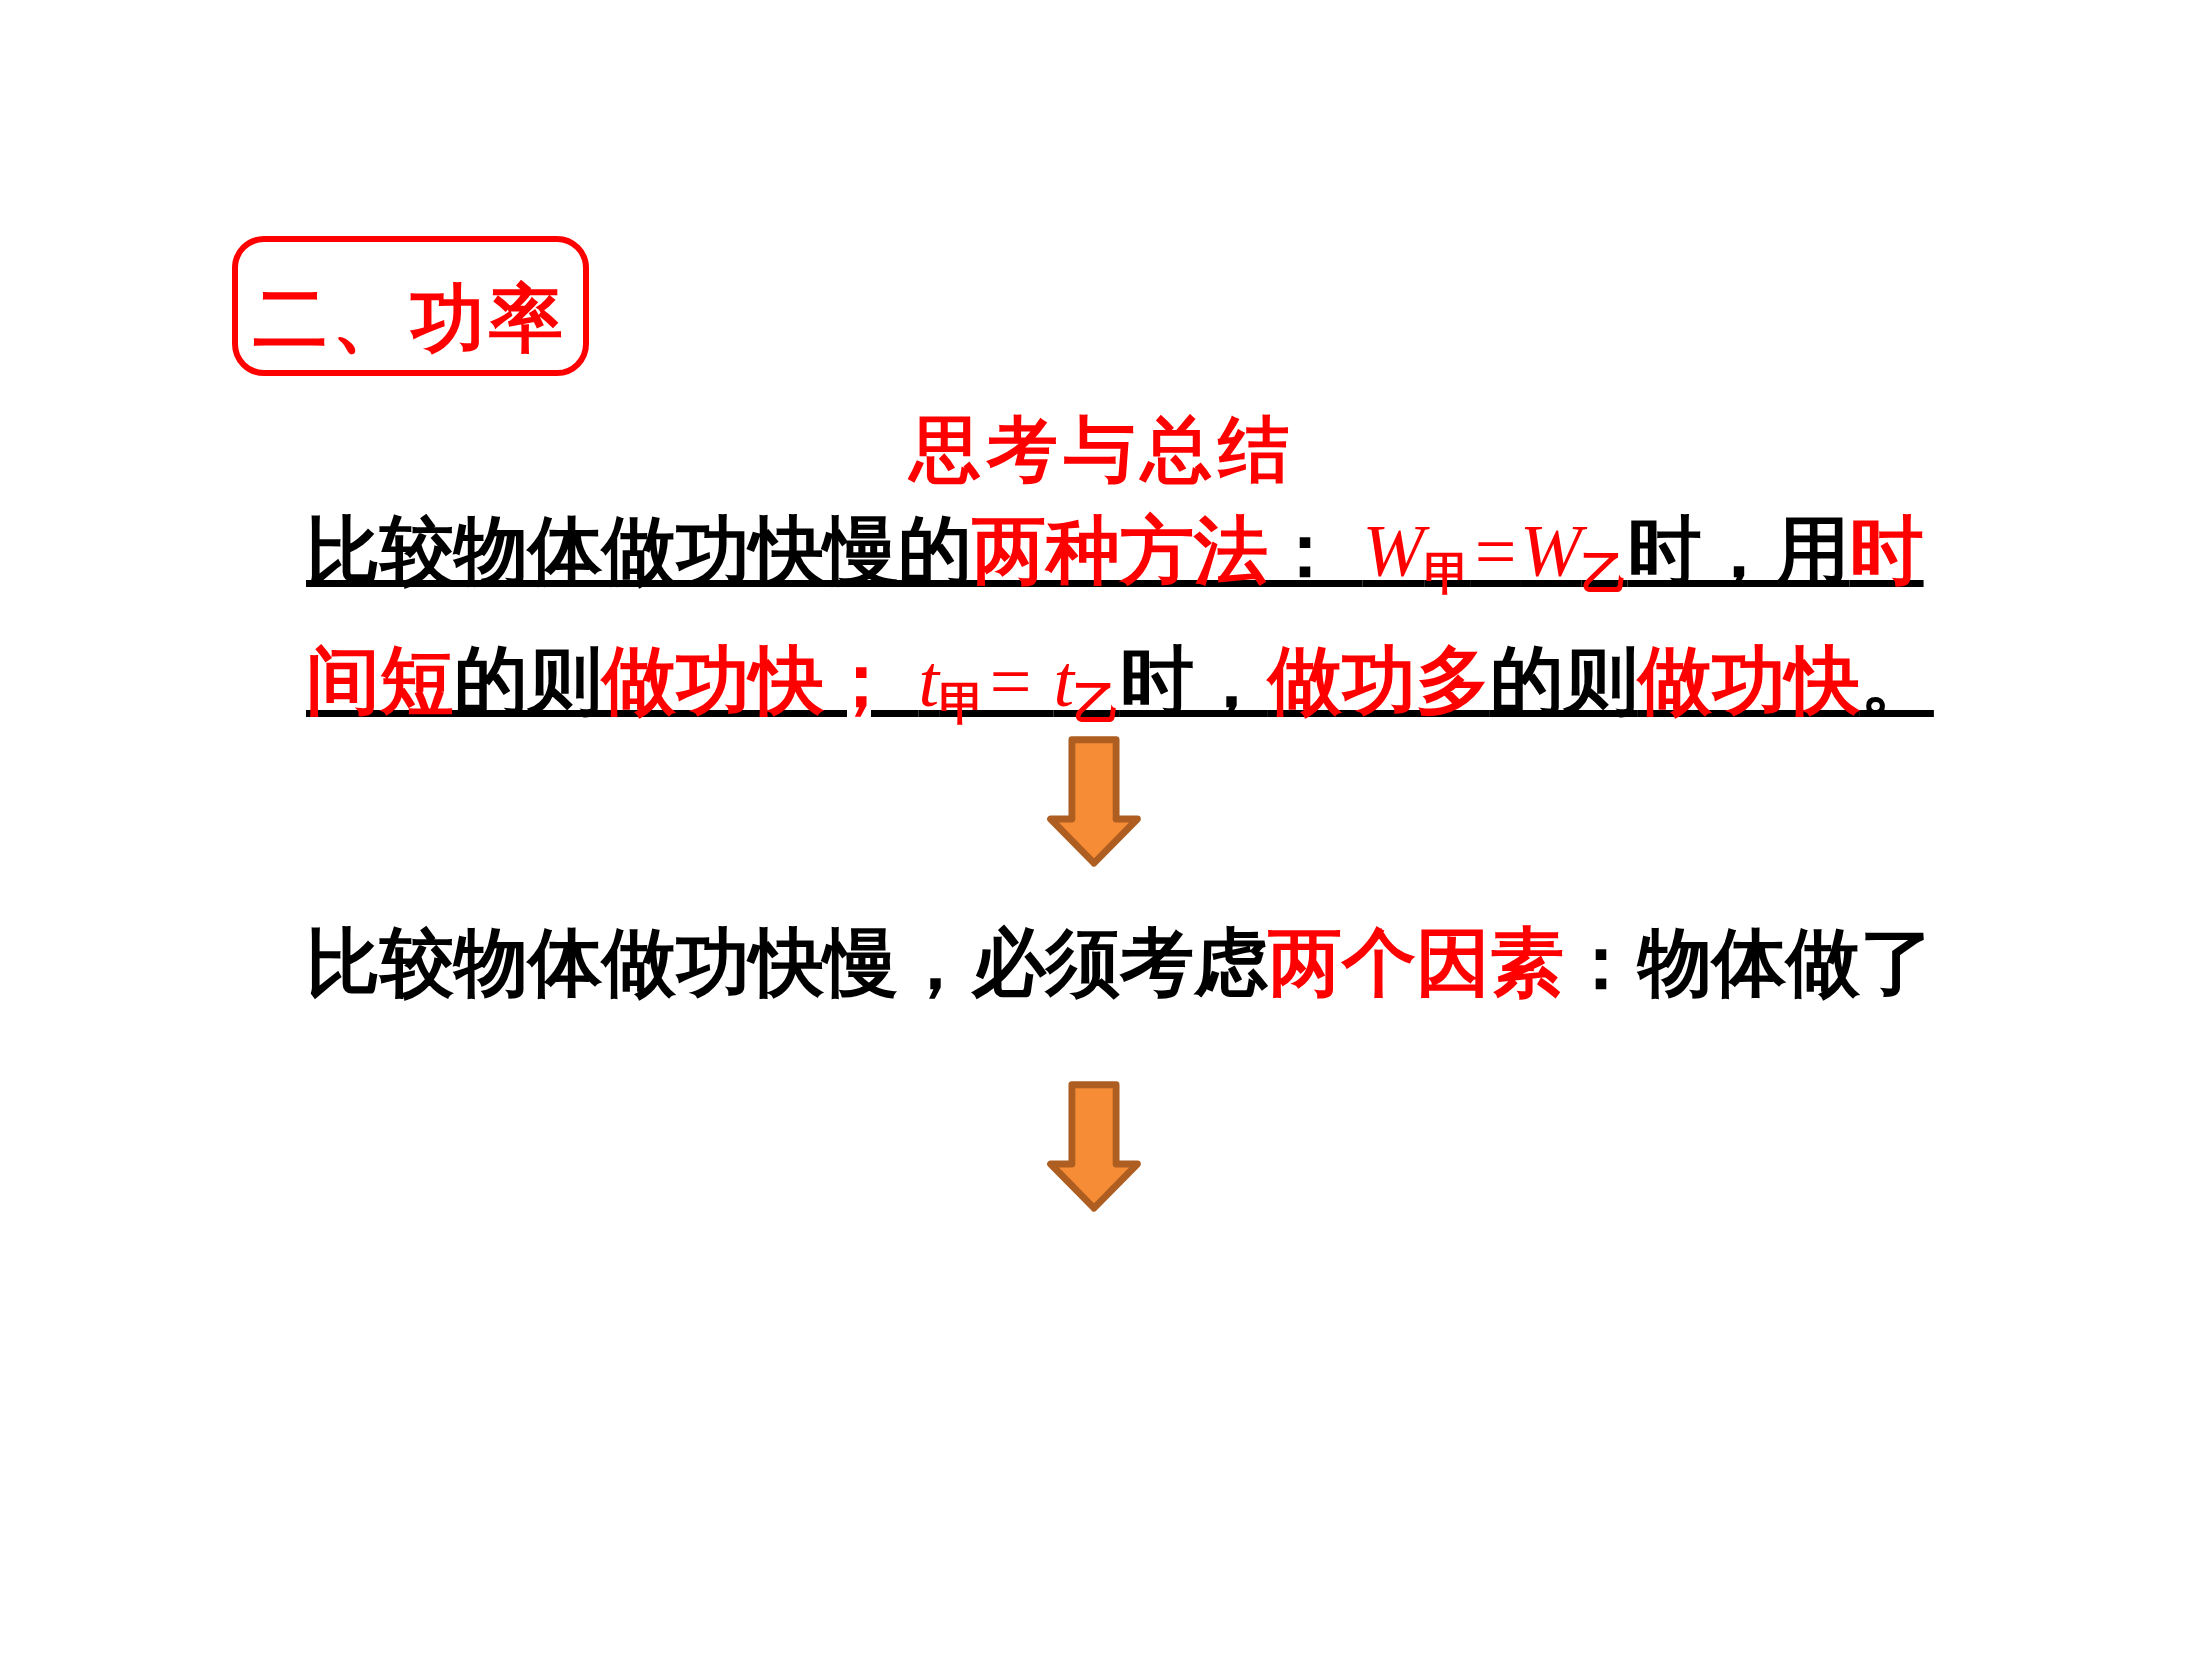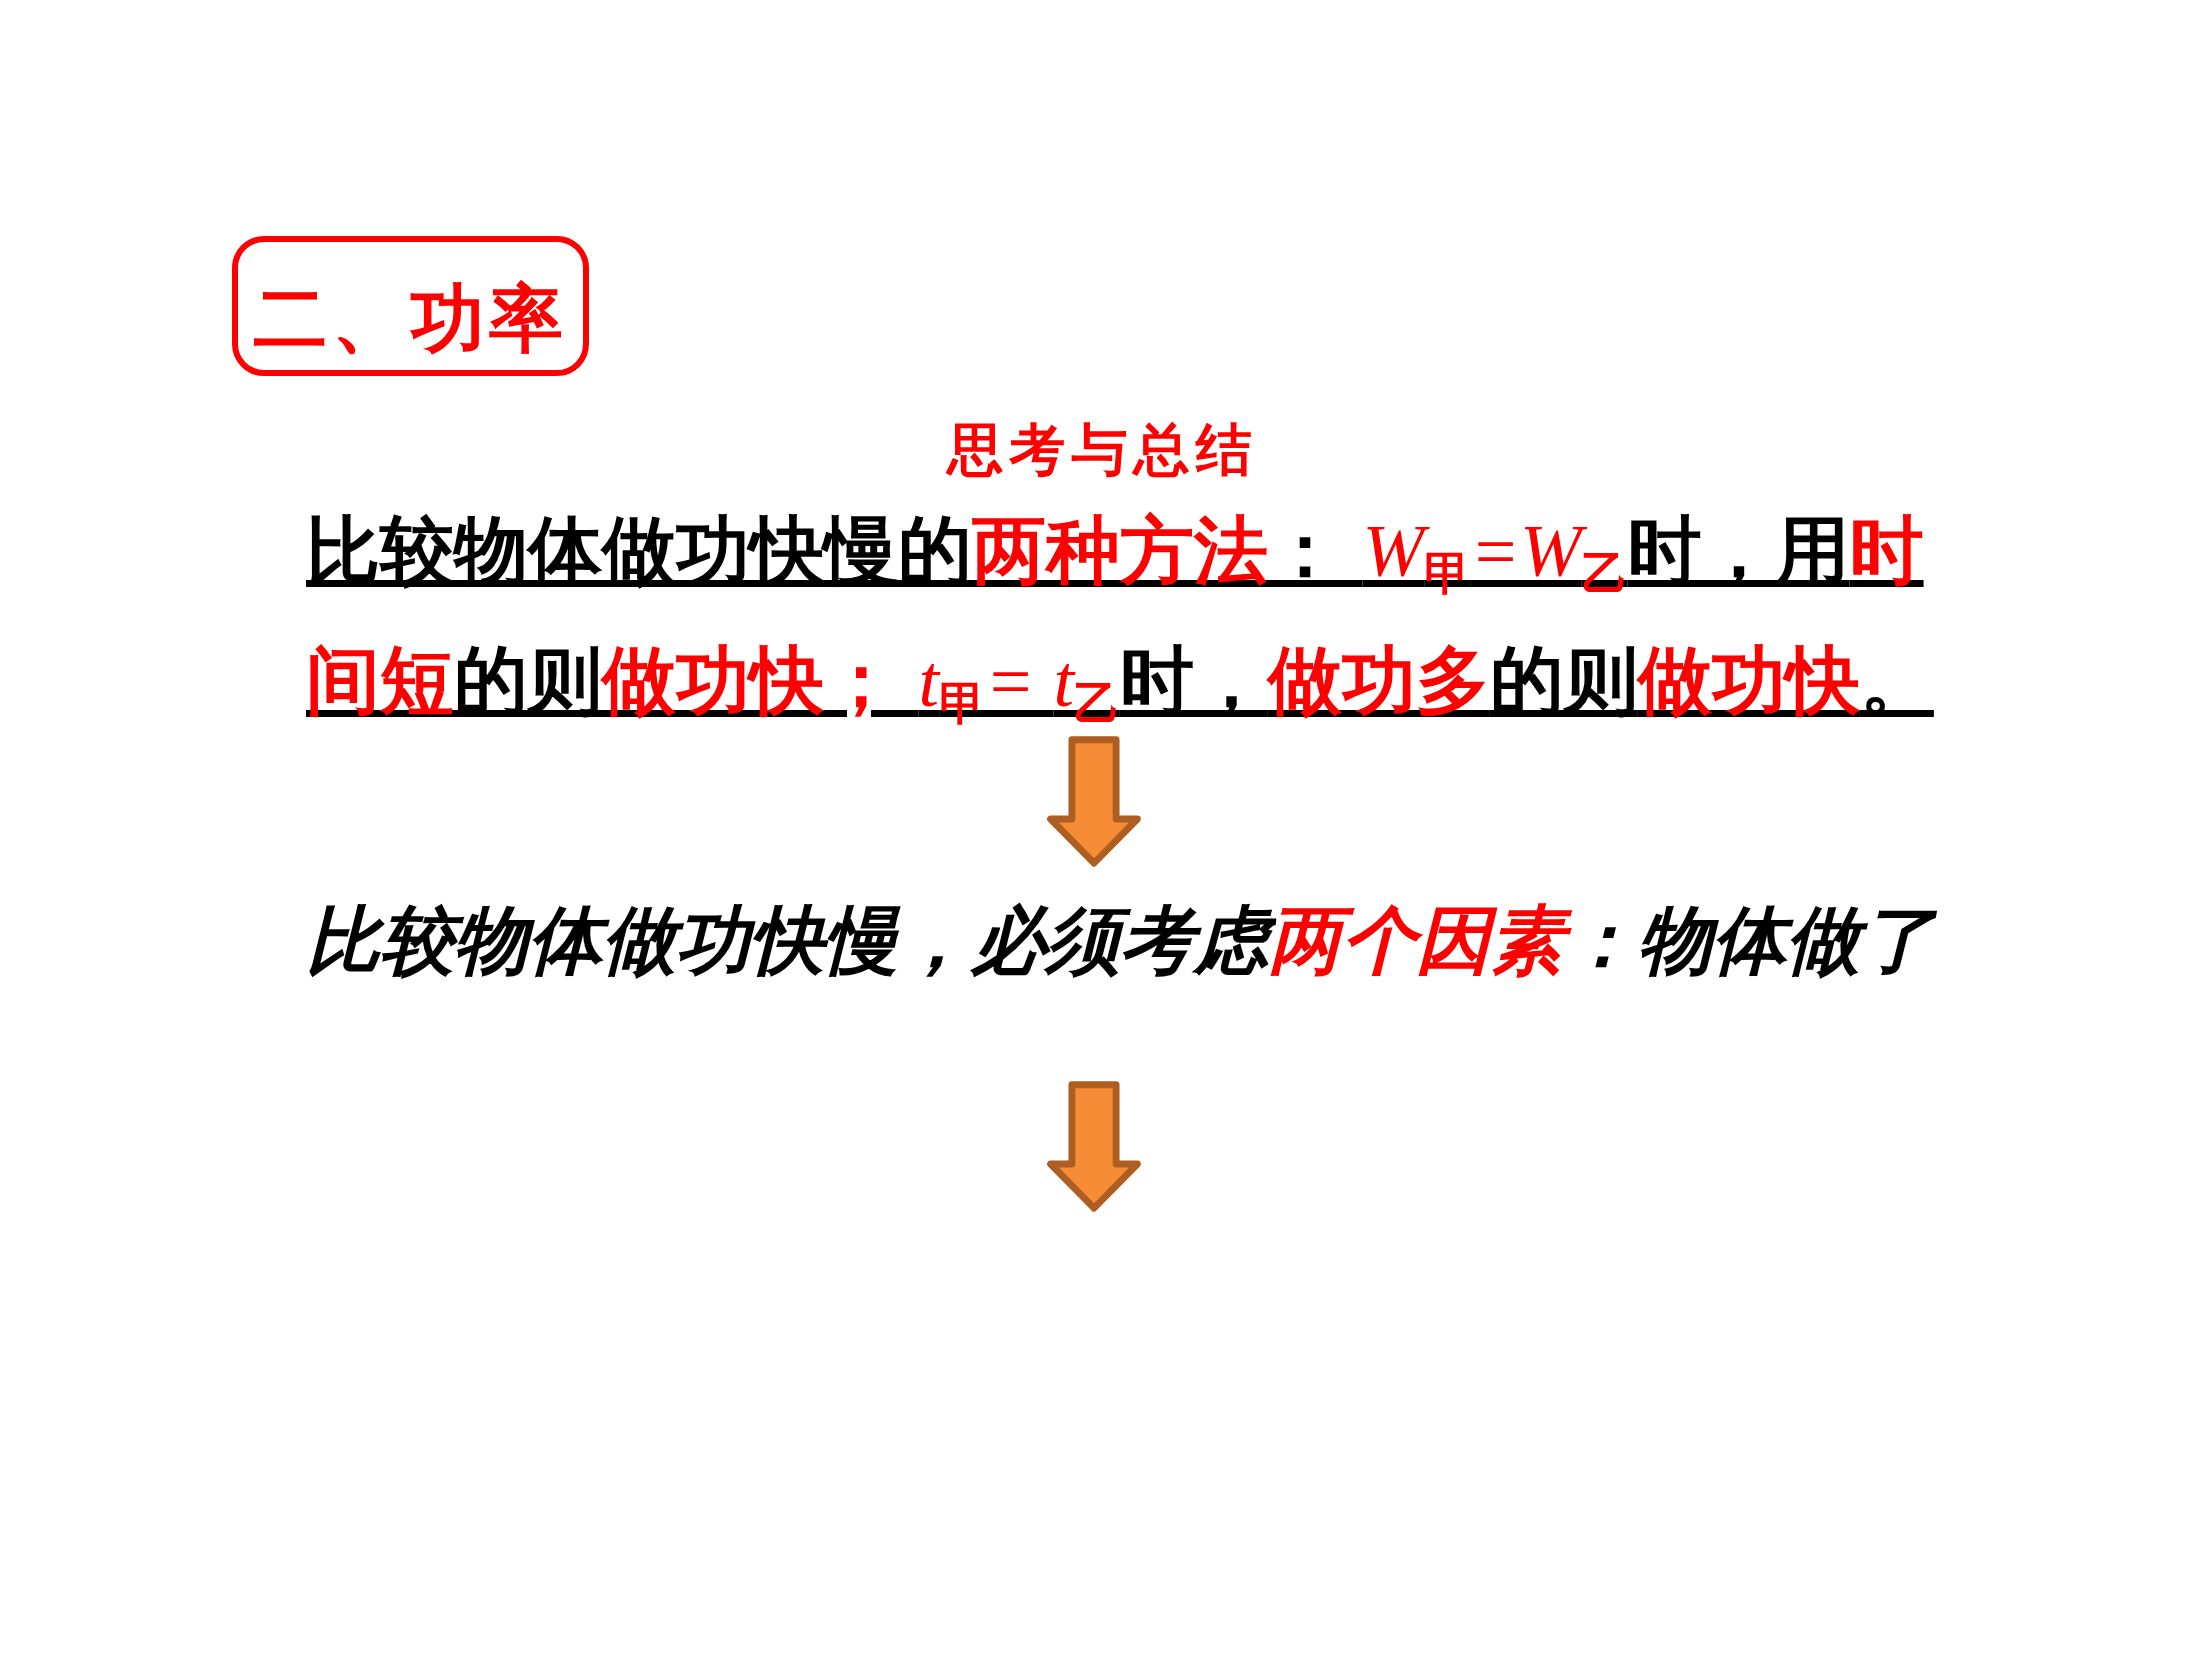--- a/index.html
+++ b/index.html
@@ -36,21 +36,21 @@
     white-space: pre;
   }
   .main-title {
     position: absolute;
     left: 0;
     top: 397px;
     width: 2205px;
     margin: 0;
     text-align: center;
     color: var(--red, #ff0000);
-    font-size: 56px;
+    font-size: 71px;
     line-height: 106px;
     font-weight: bold;
     letter-spacing: 6.1px;
   }
   .para {
     position: absolute;
     left: 306px;
     width: 1700px;
     font-size: 74px;
     line-height: 107px;
@@ -66,21 +66,21 @@
     font-family: "Liberation Serif", serif;
     font-style: italic;
     font-weight: normal;
   }
   .seg.v-sub {
     font-size: 0.62em;
     vertical-align: -0.28em;
     font-weight: bold;
   }
   .para-1 { top: 497px; text-decoration: underline; }
-  .para-2 { top: 887px; font-style: italic; }
+  .para-2 { top: 909px; }
   .para-3 { top: 1234px; }
   .arrow {
     position: absolute;
     width: 96px;
     height: 133px;
   }
   .arrow-1 { left: 1046px; top: 735px; }
   .arrow-2 { left: 1046px; top: 1080px; }
   .arrow svg {
     display: block;

